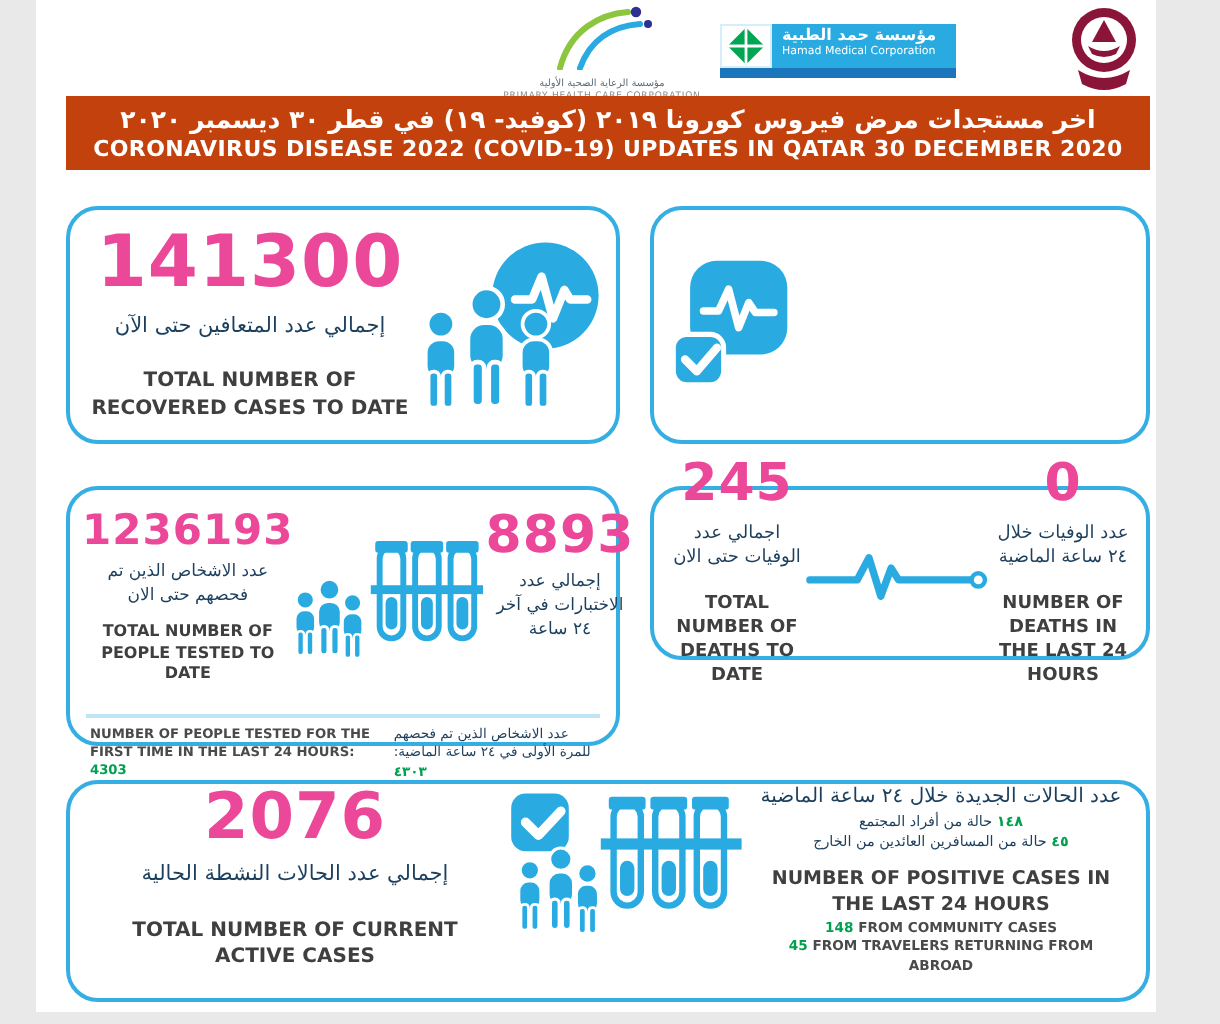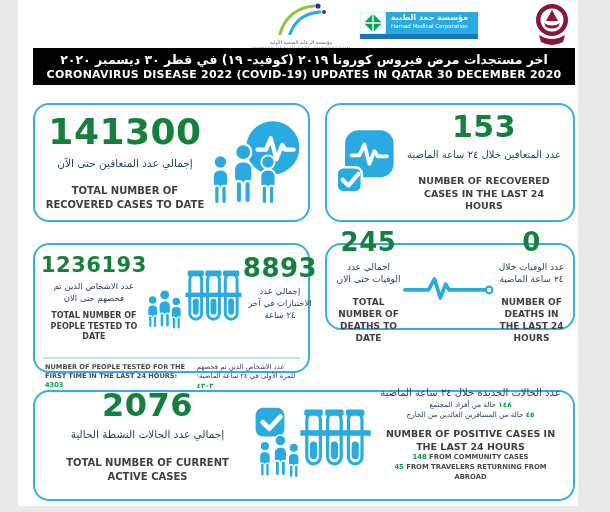--- a/index.html
+++ b/index.html
@@ -23,32 +23,32 @@
   .hmc-text { flex:1; background:#29abe2; color:#fff; padding:2px 5px; text-align:left; }
   .hmc-ar { font-size:8px; font-weight:bold; line-height:1.1; }
   .hmc-en { font-size:5.5px; line-height:1.2; }
   .hmc-strip { height:5px; background:#1b75bb; }
 
   .moph-logo { position:absolute; left:517px; top:2px; }
 
   
   .banner {
     position:absolute; left:15px; top:48px; width:542px; height:37px;
-    background:#000000; color:#fff;
+    background:#c2410c; color:#fff;
     display:flex; flex-direction:column; align-items:center; justify-content:center; gap:1px;
   }
   .banner .ar-title { font-size:12.5px; font-weight:bold; }
   .banner .en-title { font-size:11px; font-weight:bold; letter-spacing:.2px; }
 
   
   .card {
     position:absolute; background:#fff;
     border:2.5px solid #35aee4; border-radius:16px;
   }
-  .num { font-weight:bold; color:#15803d; letter-spacing:.5px; line-height:1; }
+  .num { font-weight:bold; color:#ec4899; letter-spacing:.5px; line-height:1; }
   .ar  { color:#1c3f5e; font-size:10.5px; line-height:1.4; }
   .en  { color:#3f3f3f; font-size:10px; font-weight:bold; line-height:1.35; }
   .green { color:#00a14f; font-weight:bold; }
 
   #card-recovered-total { left:15px; top:103px; width:277px; height:119px; display:flex; align-items:center; }
   #card-recovered-total .stat { width:63%; text-align:center; padding-left:8px; }
   #card-recovered-total .num { font-size:36px; margin-bottom:6px; }
   #card-recovered-total .en { margin-top:14px; }
   #card-recovered-total .icon-wrap { flex:1; display:flex; justify-content:center; }
 
@@ -75,21 +75,21 @@
   .fn-en { width:57%; font-size:6.6px; font-weight:bold; color:#4a4a4a; line-height:1.35; }
   .fn-ar { width:40%; font-size:6.8px; color:#1c3f5e; text-align:left; line-height:1.35; }
 
   #card-deaths { left:307px; top:243px; width:250px; height:87px; display:flex; align-items:center; padding:0 8px; }
   #card-deaths .stat { flex:1; text-align:center; }
   #card-deaths .num { font-size:26px; margin-bottom:6px; }
   #card-deaths .ar { font-size:9px; }
   #card-deaths .en { margin-top:10px; font-size:9px; }
   #card-deaths .icon-wrap { width:96px; display:flex; justify-content:center; }
 
-  #card-active { left:15px; top:390px; width:542px; height:111px; display:flex; align-items:flex-end; padding:16px 10px; }
+  #card-active { left:15px; top:390px; width:542px; height:111px; display:flex; align-items:flex-start; padding:0 10px; }
   #card-active .stat.left { width:205px; text-align:center; }
   #card-active .stat.left .num { font-size:32px; margin-bottom:6px; }
   #card-active .stat.left .en { margin-top:14px; }
   #card-active .icon-wrap { width:128px; display:flex; justify-content:center; }
   #card-active .stat.right { flex:1; text-align:center; }
   #card-active .stat.right .num { font-size:30px; margin-bottom:4px; }
   #card-active .stat.right .ar { font-size:10px; }
   .subline { font-size:7.2px; color:#1c3f5e; line-height:1.45; }
   .subline.en-sub { color:#4a4a4a; font-weight:bold; font-size:6.8px; }
   #card-active .stat.right .en { margin-top:7px; font-size:9.5px; }
@@ -173,25 +173,20 @@
   </div>
 
   <div class="card" id="card-recovered-24h">
     <div class="icon-wrap">
       <svg width="62" height="70" viewBox="0 0 74 82">
         <rect x="12" y="2" width="58" height="56" rx="16" class="blue"></rect>
         <path d="M20 32 h9 l6 -13 l6 23 l6 -15 l4 6 h11" fill="none" stroke="#fff" stroke-width="4.5" stroke-linecap="round" stroke-linejoin="round"></path>
         <rect x="2" y="46" width="30" height="30" rx="8" fill="#29abe2" stroke="#fff" stroke-width="3"></rect>
         <path d="M9 61 l7 7 l12 -14" fill="none" stroke="#fff" stroke-width="5" stroke-linecap="round" stroke-linejoin="round"></path>
       </svg>
-    </div>
-    <div class="stat">
-      <div class="num">153</div>
-      <div class="ar" dir="rtl">عدد المتعافين خلال ٢٤ ساعة الماضية</div>
-      <div class="en">NUMBER OF RECOVERED CASES IN THE LAST 24 HOURS</div>
     </div>
   </div>
 
   <div class="card" id="card-tests">
     <div class="tests-top">
       <div class="stat left">
         <div class="num">1236193</div>
         <div class="ar" dir="rtl">عدد الاشخاص الذين تم فحصهم حتى الان</div>
         <div class="en">TOTAL NUMBER OF PEOPLE TESTED TO DATE</div>
       </div>

